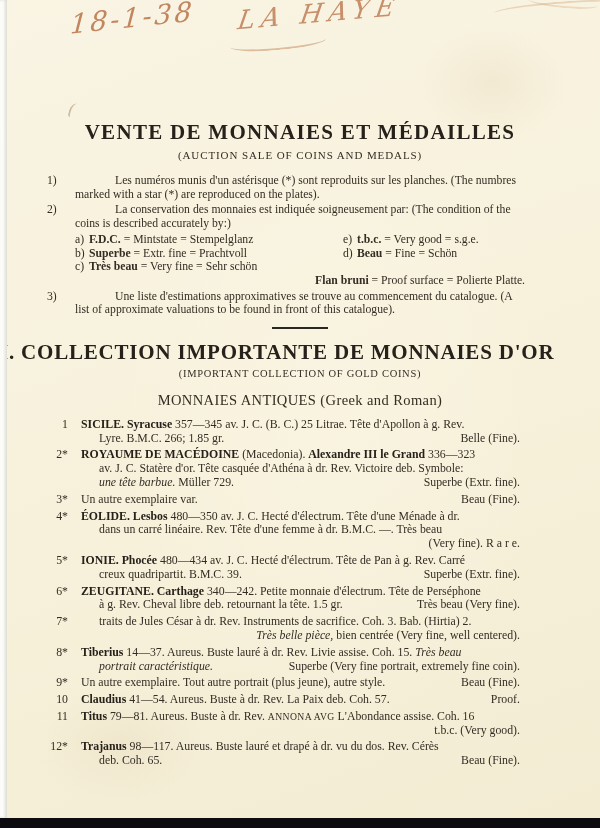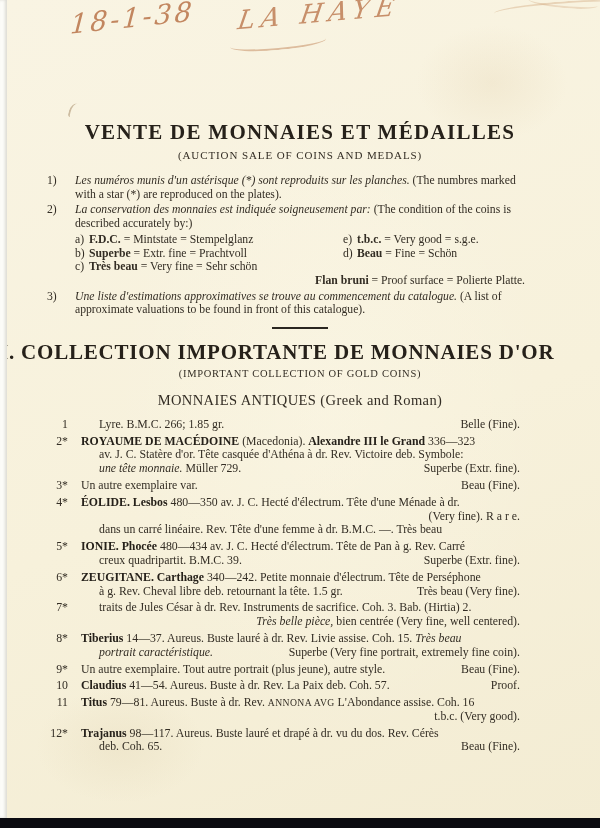--- a/index.html
+++ b/index.html
@@ -36,21 +36,21 @@
   
   .header{padding-top:120px;}
   .title{text-align:center;font-size:21px;font-weight:bold;letter-spacing:1.3px;color:#26211a;}
   .subtitle{text-align:center;font-size:11px;letter-spacing:0.9px;margin-top:4px;}
 
   
   .notes{margin:13px 72px 0 47px;font-size:11.7px;line-height:13.6px;}
   .note{display:flex;margin-bottom:2px;}
   .note-num{width:20px;flex:none;}
   .note-body{flex:1;padding-left:8px;}
-  .note-fr{font-style:italic;}
+  .note-fr{margin-left:40px;}
 
   
   .grades{margin:3px 75px 2px 75px;font-size:11.7px;line-height:13.3px;}
   .grades-cols{display:flex;}
   .gcol-left{width:268px;flex:none;}
   .gcol-right{flex:1;}
   .gkey{display:inline-block;width:14px;}
   .gterm{font-weight:bold;}
   .gcenter{text-align:right;margin-top:1px;}
 
@@ -129,63 +129,66 @@
   <div class="divider"></div>
 
   <div class="sec-title">I. COLLECTION IMPORTANTE DE MONNAIES D'OR</div>
   <div class="sec-sub">(IMPORTANT COLLECTION OF GOLD COINS)</div>
   <div class="group-head">MONNAIES ANTIQUES (Greek and Roman)</div>
 
   <div class="lots">
       <div class="lot">
         <div class="lot-num">1</div>
         <div class="lot-body">
+          <div class="lot-line">
+            <span class="seg-left"><span class="s-b">SICILE. Syracuse</span><span> 357—345 av. J. C. (B. C.) 25 Litrae. Tête d'Apollon à g. Rev.</span></span>
+          </div>
           <div class="lot-line ind">
             <span class="seg-left"><span>Lyre. B.M.C. 266; 1.85 gr.</span></span>
             <span class="seg-right"><span>Belle (Fine).</span></span>
           </div>
         </div>
       </div>
       <div class="lot">
         <div class="lot-num">2*</div>
         <div class="lot-body">
           <div class="lot-line">
             <span class="seg-left"><span class="s-b">ROYAUME DE MACÉDOINE</span><span> (Macedonia). </span><span class="s-b">Alexandre III le Grand</span><span> 336—323</span></span>
           </div>
           <div class="lot-line ind">
             <span class="seg-left"><span>av. J. C. Statère d'or. Tête casquée d'Athéna à dr. Rev. Victoire deb. Symbole:</span></span>
           </div>
           <div class="lot-line ind">
-            <span class="seg-left"><span class="s-i">une tête monnaie.</span><span> Müller 729.</span></span>
+            <span class="seg-left"><span class="s-i">une tête barbue.</span><span> Müller 729.</span></span>
             <span class="seg-right"><span>Superbe (Extr. fine).</span></span>
           </div>
         </div>
       </div>
       <div class="lot">
         <div class="lot-num">3*</div>
         <div class="lot-body">
           <div class="lot-line">
             <span class="seg-left"><span>Un autre exemplaire var.</span></span>
             <span class="seg-right"><span>Beau (Fine).</span></span>
           </div>
         </div>
       </div>
       <div class="lot">
         <div class="lot-num">4*</div>
         <div class="lot-body">
           <div class="lot-line">
             <span class="seg-left"><span class="s-b">ÉOLIDE. Lesbos</span><span> 480—350 av. J. C. Hecté d'électrum. Tête d'une Ménade à dr.</span></span>
           </div>
+          <div class="lot-line ind">
+            <span class="seg-left"><span>dans un carré linéaire. Rev. Tête d'une femme à dr. B.M.C. —. Très beau</span></span>
+          </div>
           <div class="lot-line">
             <span class="seg-left"></span>
             <span class="seg-right"><span>(Very fine). R a r e.</span></span>
           </div>
-          <div class="lot-line ind">
-            <span class="seg-left"><span>dans un carré linéaire. Rev. Tête d'une femme à dr. B.M.C. —. Très beau</span></span>
-          </div>
         </div>
       </div>
       <div class="lot">
         <div class="lot-num">5*</div>
         <div class="lot-body">
           <div class="lot-line">
             <span class="seg-left"><span class="s-b">IONIE. Phocée</span><span> 480—434 av. J. C. Hecté d'électrum. Tête de Pan à g. Rev. Carré</span></span>
           </div>
           <div class="lot-line ind">
             <span class="seg-left"><span>creux quadripartit. B.M.C. 39.</span></span>

